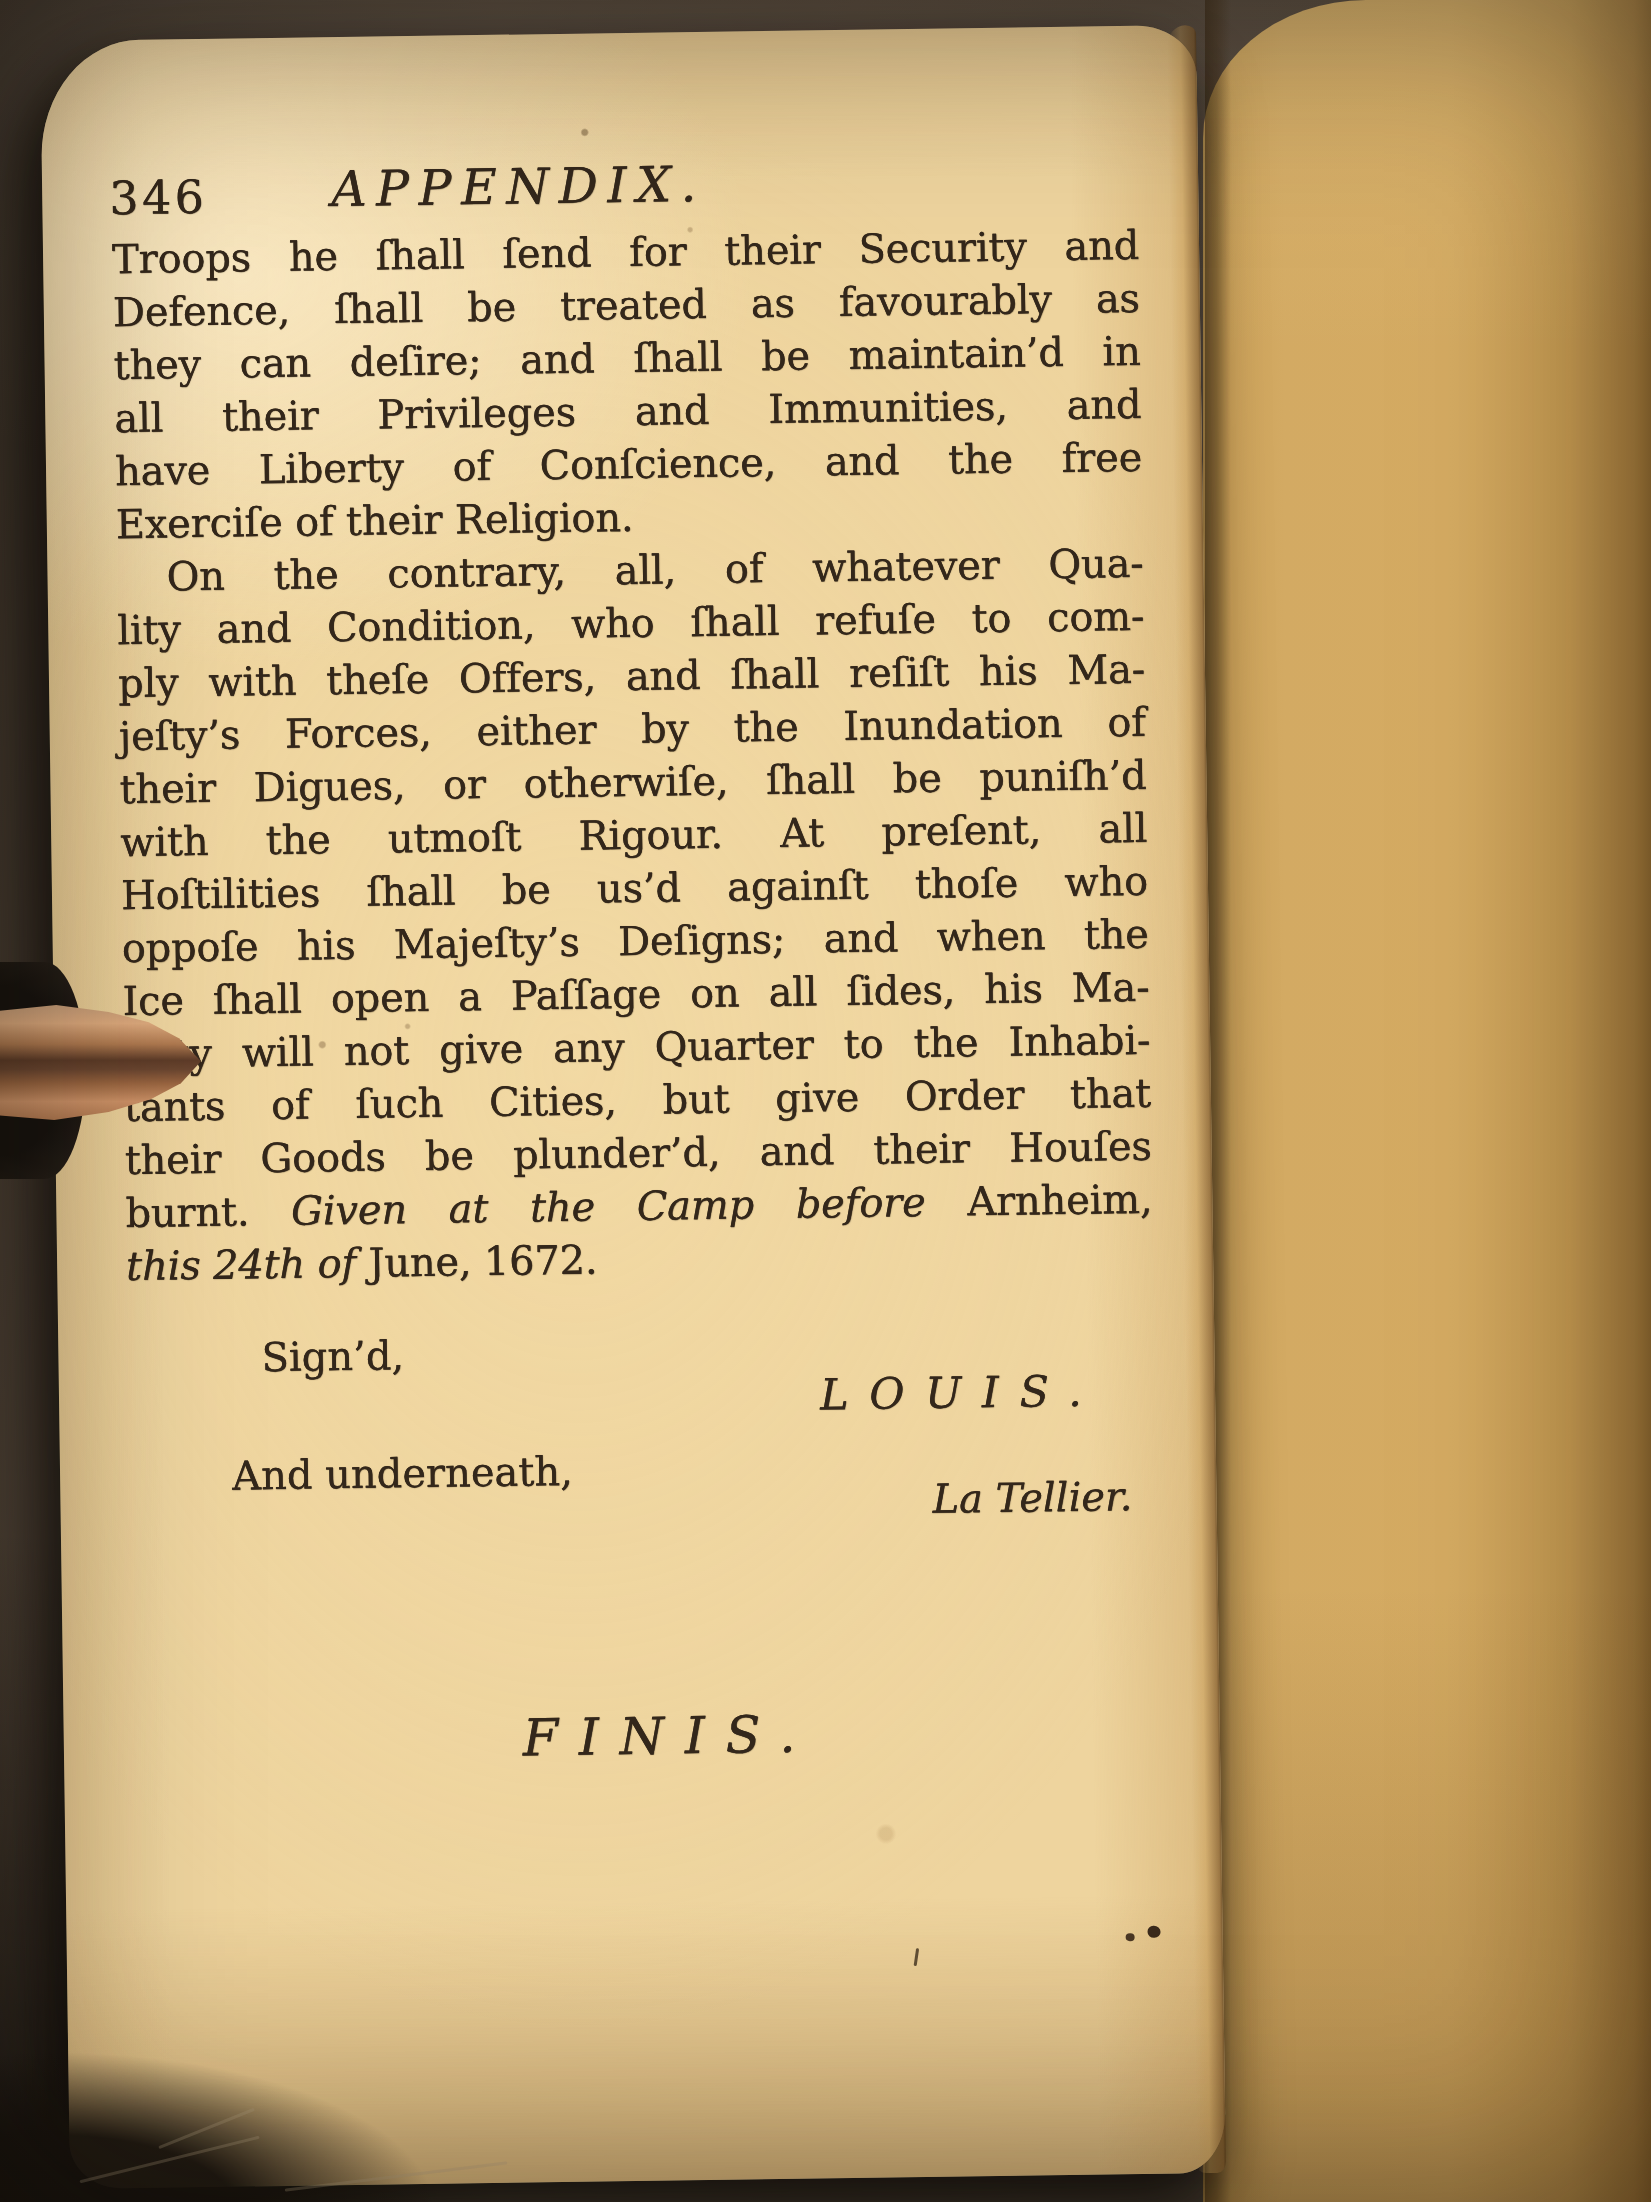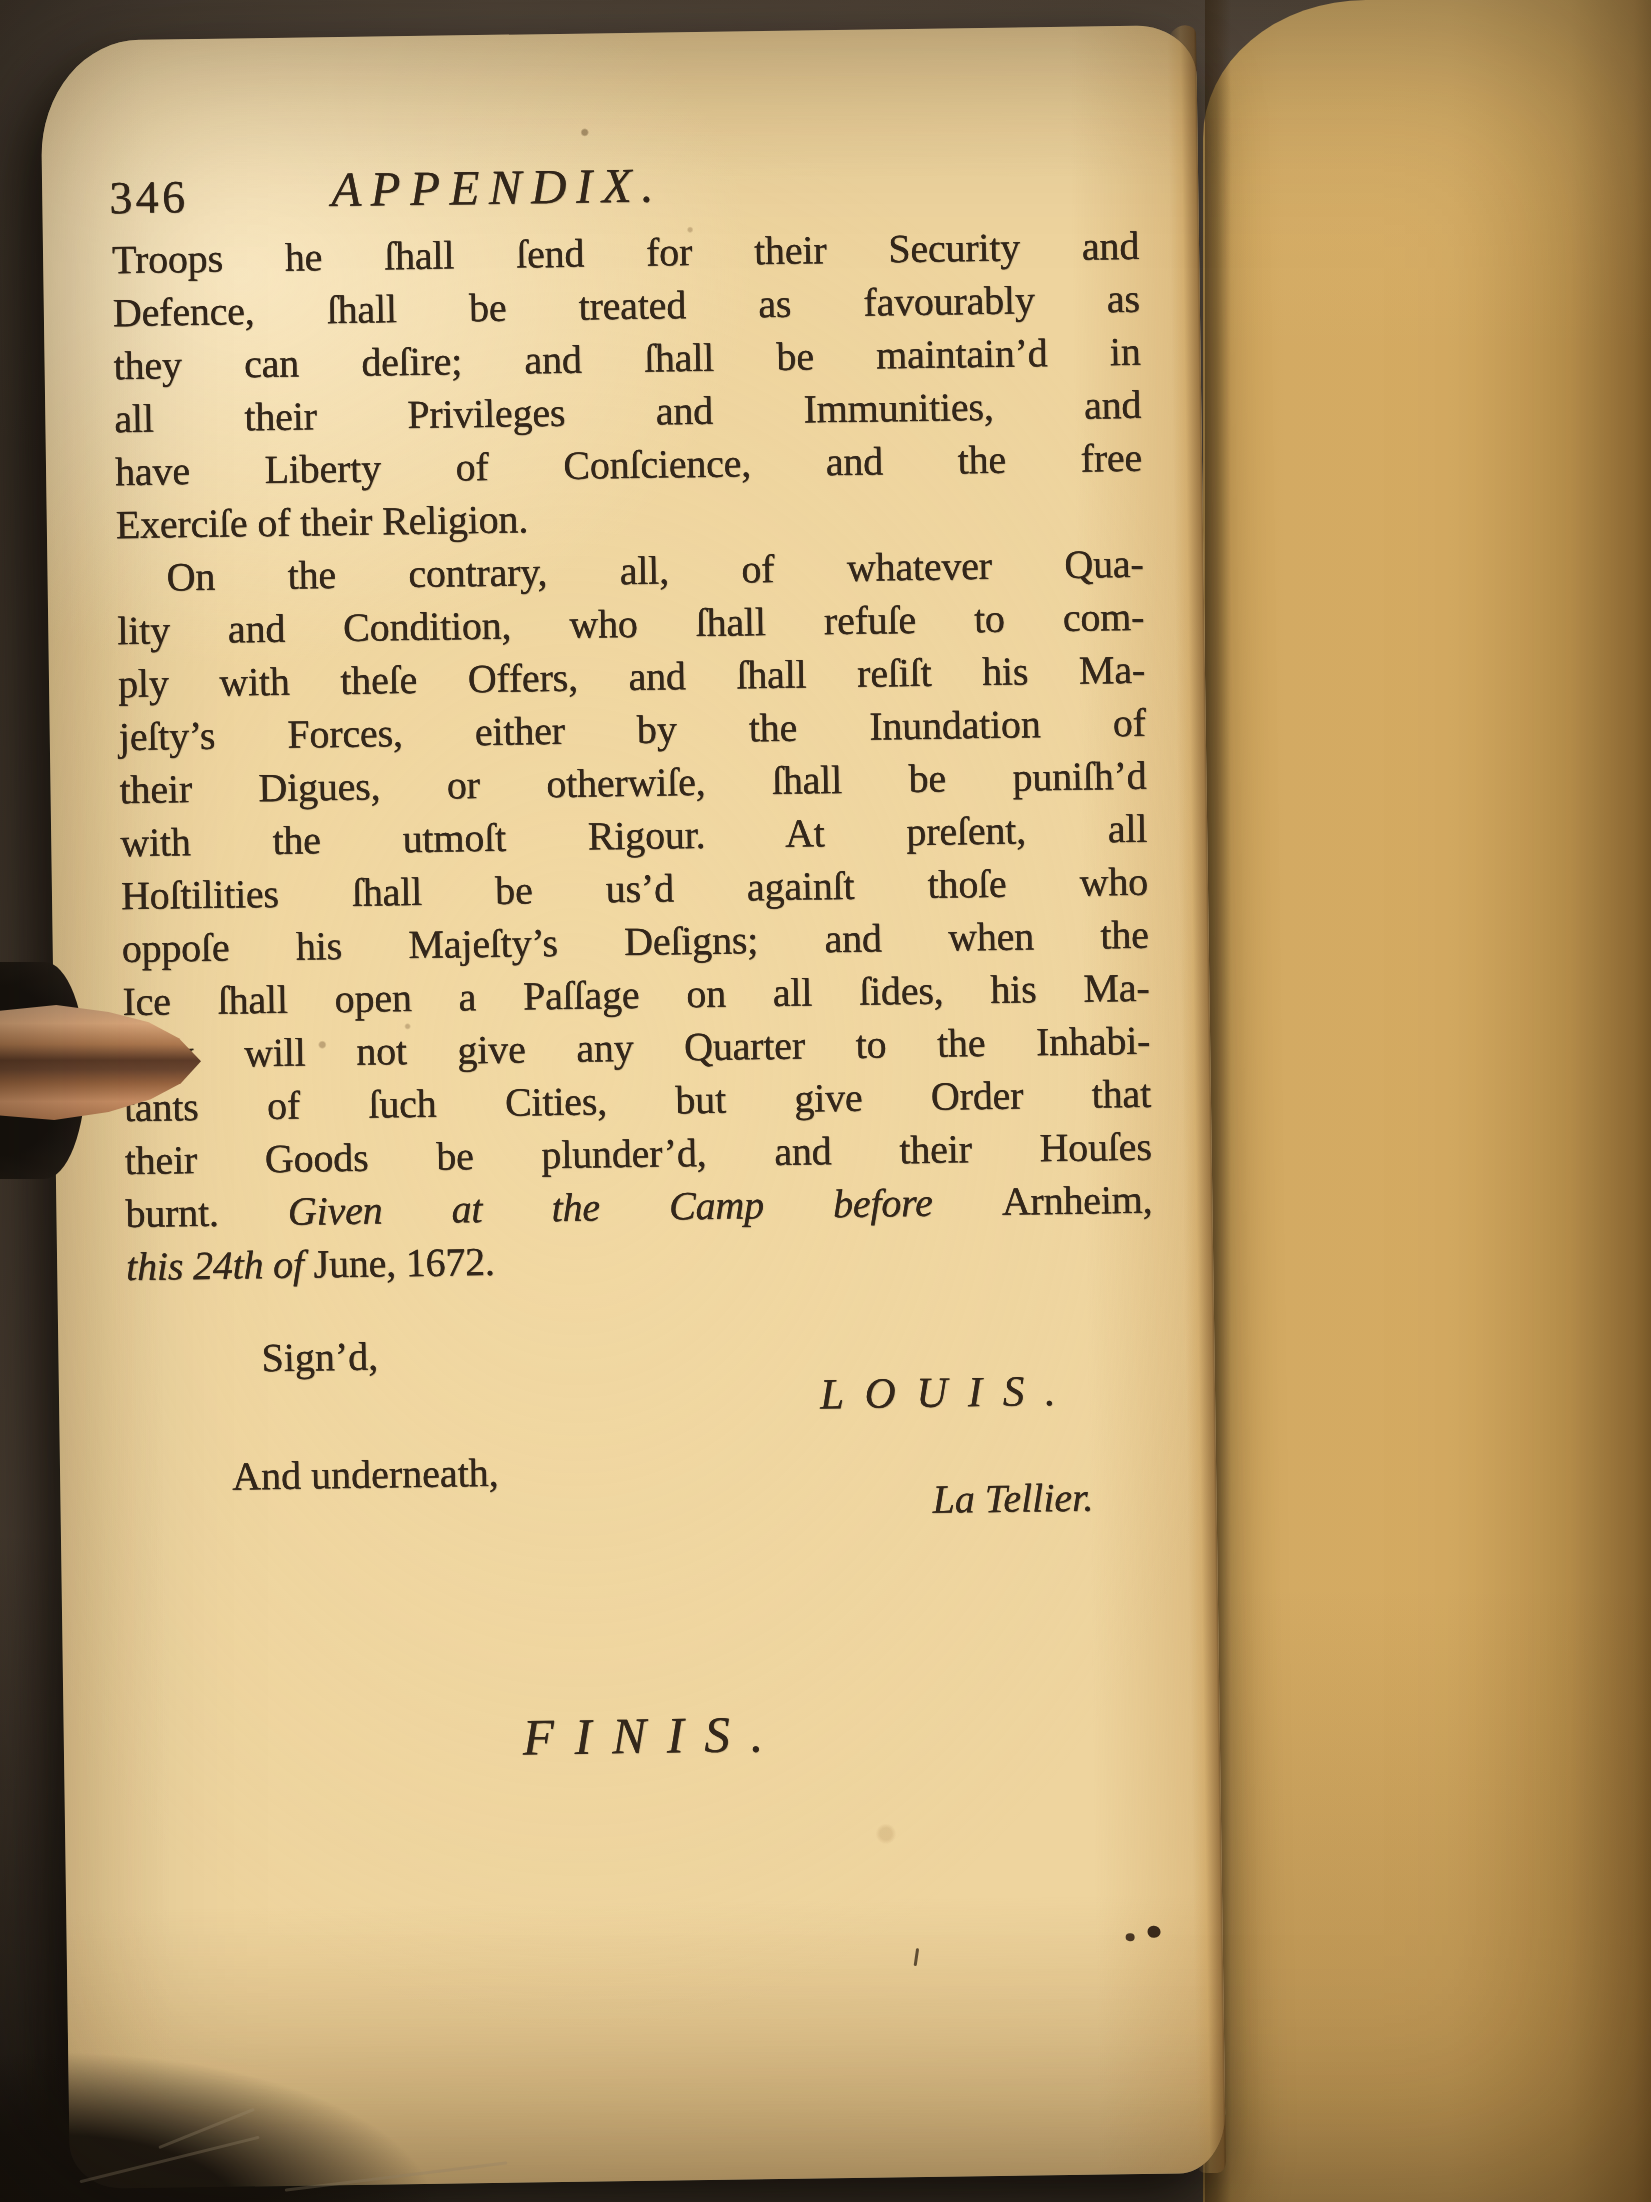--- a/index.html
+++ b/index.html
@@ -2,21 +2,21 @@
 <html style="font-size:13.8px"><head>
 <meta charset="utf-8">
 <style>
   html,body{margin:0;padding:0;background:#241e18;}
   body{width:1652px;height:2203px;overflow:hidden;position:relative;
        font-family:"DejaVu Serif","Liberation Serif",serif;}
   .scene{position:absolute;inset:0;
     background:
       radial-gradient(ellipse 1205px 774px at 30% 0%, rgba(110,96,82,.45), rgba(0,0,0,0) 70%),
       radial-gradient(ellipse 774px 1032px at 0% 100%, rgba(12,9,6,.8), rgba(0,0,0,0) 65%),
-      linear-gradient(115deg,#3c332a 0%,#56493d 32%,#5c5044 55%,#4c4137 78%,#413830 100%); font-family: Liberation Serif, serif;}
+      linear-gradient(115deg,#3c332a 0%,#56493d 32%,#5c5044 55%,#4c4137 78%,#413830 100%);}
   .scene::after{content:"";position:absolute;inset:0;pointer-events:none;
       box-shadow:inset 0 0 224px rgba(18,13,8,.5);}
 
   
   .facing-page{position:absolute;left:1203px;top:0;width:449px;height:2203px;
     border-top-left-radius:163px 138px;
     background:
       linear-gradient(180deg, rgba(255,235,180,.12) 0%, rgba(0,0,0,0) 16%, rgba(0,0,0,0) 72%, rgba(80,50,15,.25) 100%),
       linear-gradient(90deg,#c99e55 0%,#d3aa63 18%,#d5ab62 55%,#c89c52 82%,#af8340 96%,#997033 100%);}
 

